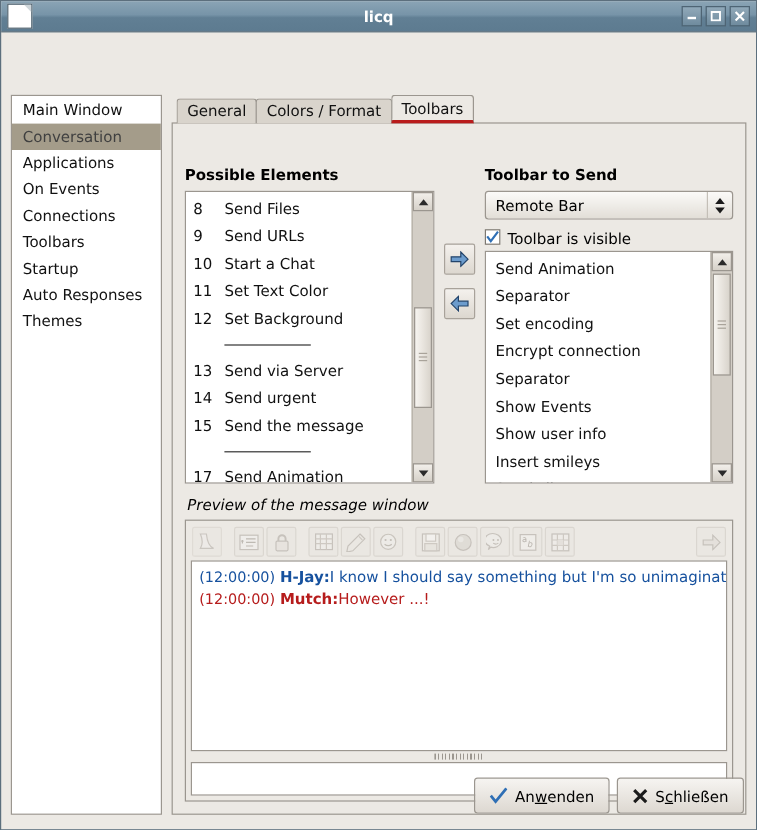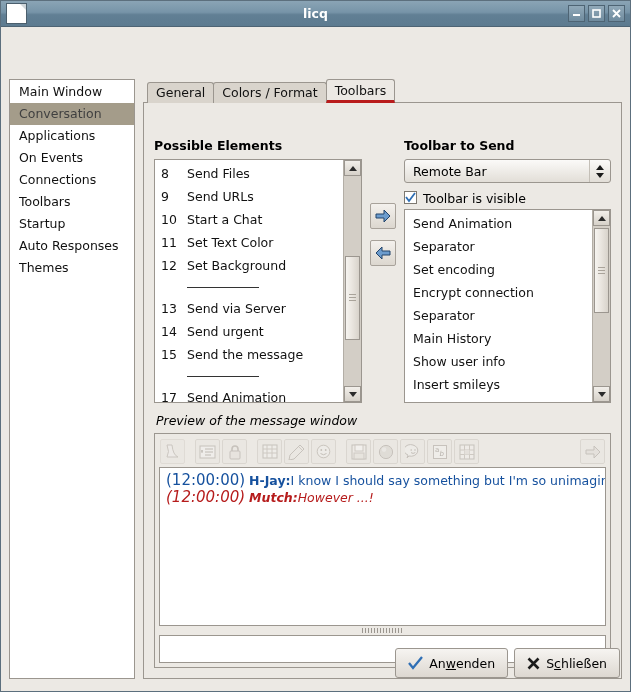--- a/index.html
+++ b/index.html
@@ -345,24 +345,24 @@
   #msgview {
     flex: 1 1 auto;
     background: #ffffff;
     border: 1px solid #9b968f;
     margin: 1px 1px 0 1px;
     padding: 4px 6px;
     min-height: 0;
     overflow: hidden;
   }
   .msgline { font-size: 12.5px; line-height: 17px; white-space: nowrap; }
-  .msgline .ts { font-size: 15px; }
+  .msgline .ts { font-size: 12px; }
   .msgline .who { font-weight: bold; }
   .m-blue { color: #16519e; }
-  .m-red  { color: #b61c1c; font-style: italic; }
+  .m-red  { color: #b61c1c; }
 
   #splitter {
     height: 9px; flex: 0 0 auto;
     display: flex; align-items: center; justify-content: center;
   }
   #splitter .handle {
     width: 42px; height: 5px;
     background: repeating-linear-gradient(to right, #9b968f 0 1px, transparent 1px 3px);
   }
   #msginput {
@@ -544,21 +544,21 @@
               </span>
               <span>Toolbar is visible</span>
             </div>
             <div class="listwrap">
               <div class="listbody">
                 <div class="rrow">Send Animation</div>
                 <div class="rrow">Separator</div>
                 <div class="rrow">Set encoding</div>
                 <div class="rrow">Encrypt connection</div>
                 <div class="rrow">Separator</div>
-                <div class="rrow">Main History</div>
+                <div class="rrow">Show Events</div>
                 <div class="rrow">Show user info</div>
                 <div class="rrow">Insert smileys</div>
                 <div class="rrow">Send Files</div>
               </div>
               <div class="vscroll">
                 <div class="sb-btn">
                     <span class="tri up"></span>
                   </div>
                 <div class="sb-track">
                   <div class="sb-thumb" style="top:1%;height:53%;">

